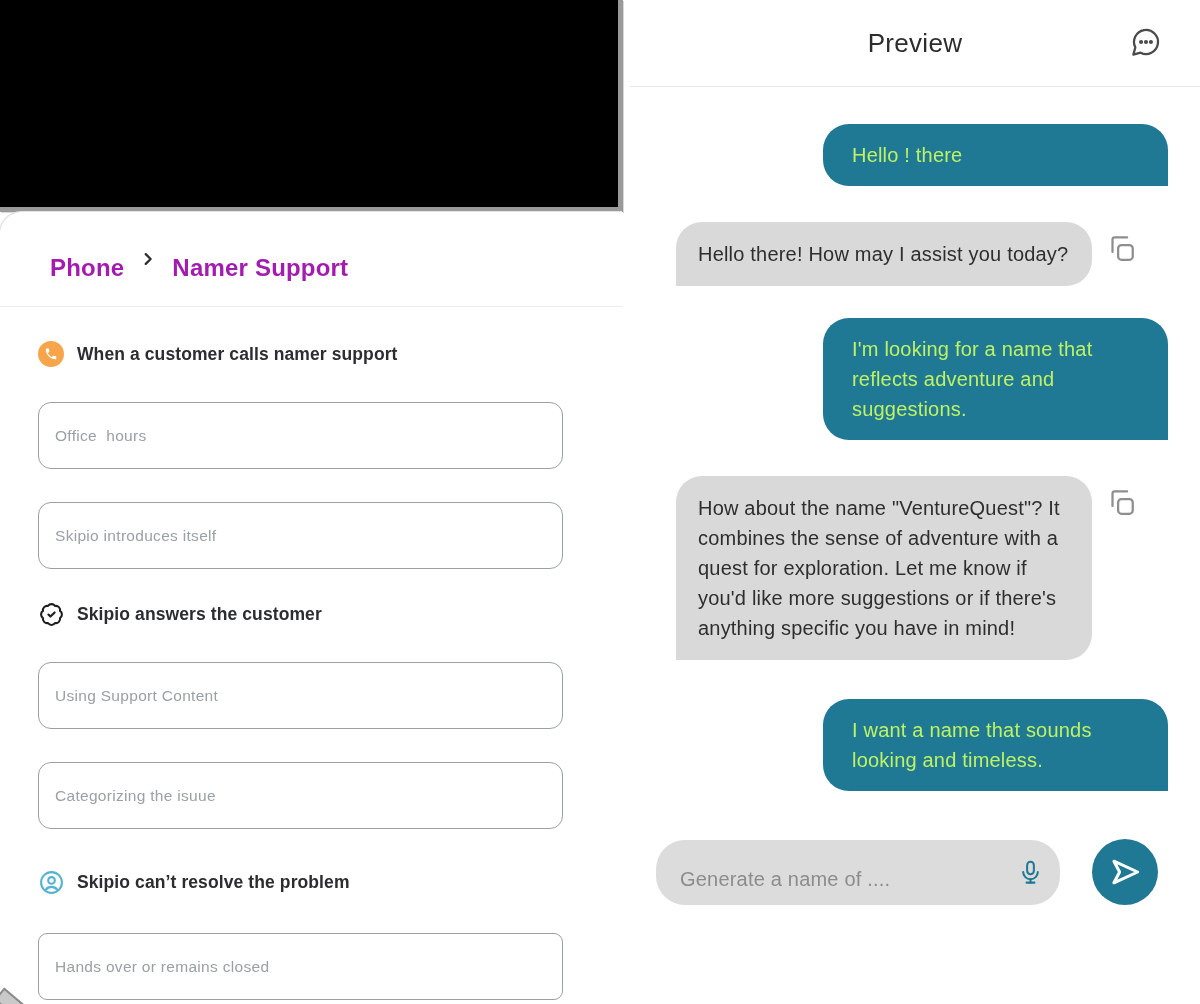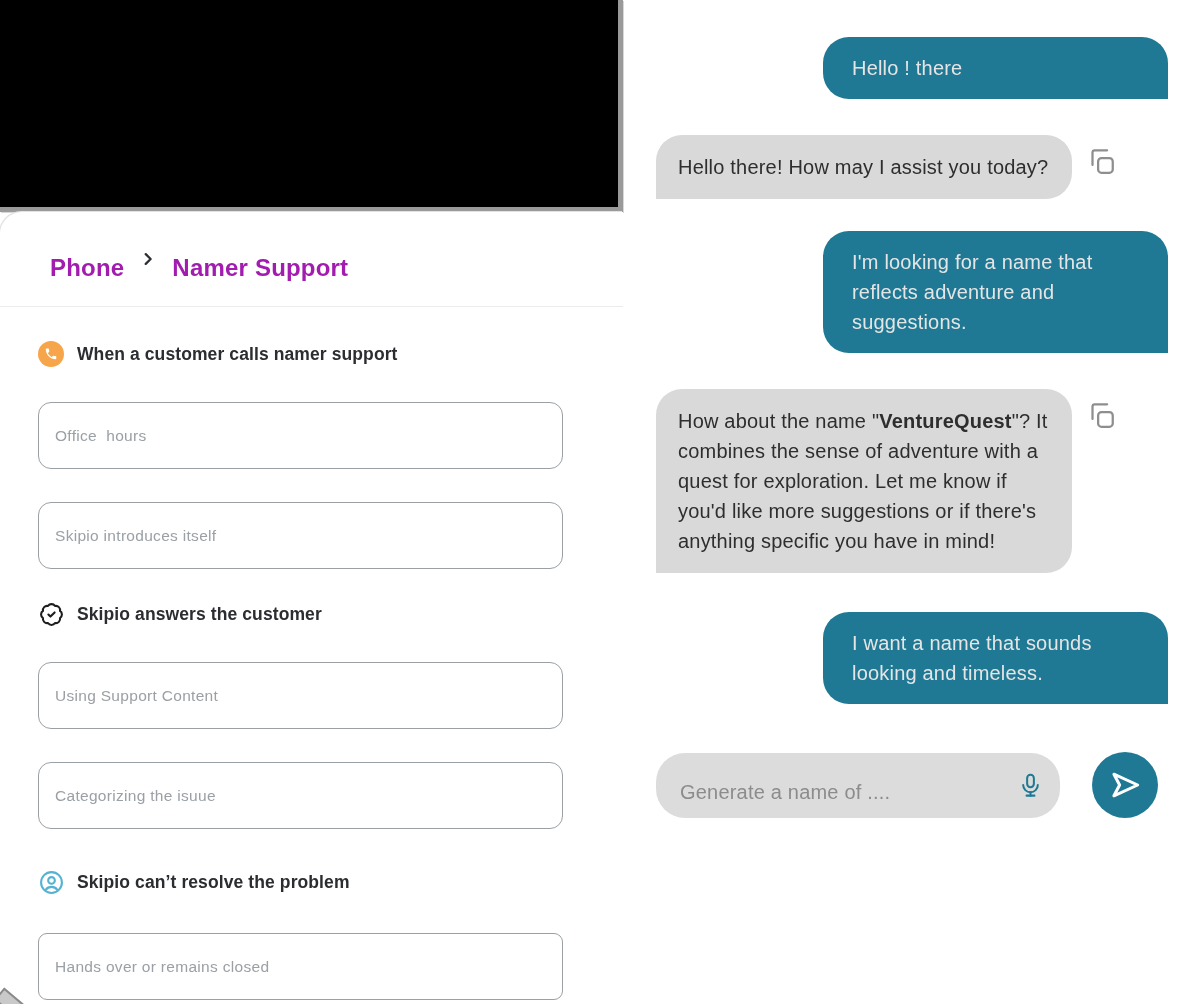--- a/index.html
+++ b/index.html
@@ -34,44 +34,44 @@
 
   
   .right-col { flex:1; display:flex; flex-direction:column; position:relative; }
   .preview-header { height:87px; border-bottom:1px solid #e7e7e7; position:relative;
                     display:flex; align-items:center; justify-content:center; }
   .preview-title { font-size:26px; font-weight:500; color:#2d2d2d; letter-spacing:.3px; }
   .header-chat-icon { position:absolute; right:38px; top:26px; width:32px; height:32px;
                       cursor:pointer; }
   .chat { padding:0 32px 0 26px; display:flex; flex-direction:column; }
   .bubble { font-size:20px; line-height:30px; letter-spacing:.2px; }
-  .sent { width:345px; margin-left:auto; background:#1f7994; color:#e5e5e5;
+  .sent { width:345px; margin-left:auto; background:#1f7994; color:#bef264;
           border-radius:26px 26px 0 26px; padding:16px 24px 16px 29px; }
-  .received-row { display:flex; align-items:flex-start; }
+  .received-row { display:flex; align-items:flex-start;margin-left:20px; }
   .received { width:416px; background:#d9d9d9; color:#2e2e2e;
               border-radius:26px 26px 26px 0; padding:17px 20px 17px 22px; }
   .copy-btn { margin-left:16px; margin-top:13px; width:27px; height:27px; cursor:pointer;
               background:none; border:none; padding:0; }
   .m1 { margin-top:37px; } .m2 { margin-top:36px; } .m3 { margin-top:32px; }
   .m4 { margin-top:36px; } .m5 { margin-top:39px; }
   .composer { margin-top:48px; display:flex; align-items:center; }
   .composer-input-wrap { position:relative; width:404px; }
   .composer-input { width:404px; height:65px; border:none; border-radius:29px;
                     background:#dcdcdc; padding:15px 60px 0 24px; font-size:20px;
                     color:#5a5a5a; outline:none; letter-spacing:.2px;
                     font-family:"Liberation Sans","DejaVu Sans",sans-serif; }
   .composer-input::placeholder { color:#8c8c8c; opacity:1; }
   .mic-btn { position:absolute; right:16px; top:19px; width:27px; height:27px;
              background:none; border:none; padding:0; cursor:pointer; }
   .send-btn { width:66px; height:66px; border-radius:50%; background:#1f7994; border:none;
               margin-left:32px; display:flex; align-items:center; justify-content:center;
               cursor:pointer; flex:0 0 66px; }
   .cursor-artifact { position:absolute; left:-4px; bottom:-6px; width:26px; height:16px;
                      background:#c9c9c9; border:2px solid #8a8a8a; transform:rotate(40deg); }
-  b { font-weight:700; }
+  b { font-weight:400; }
 </style>
 </head>
 <body>
 
 <div class="layout">
 
   <div class="left-col">
     <div class="video-box"></div>
     <div class="left-card">
 
@@ -121,20 +121,31 @@
           <span class="label">Skipio can’t resolve the problem</span>
         </div>
         <input class="field" style="margin-top: 38px; border-radius: 9px;" type="text" placeholder="Hands over or remains closed">
 
       </div>
     </div>
   </div>
 
   <div class="right-col">
 
+    <div class="preview-header">
+      <span class="preview-title">Preview</span>
+      <span class="header-chat-icon">
+        <svg width="32" height="32" viewBox="0 0 24 24" fill="none" stroke="#4a4a4a" stroke-width="1.7" stroke-linecap="round" stroke-linejoin="round">
+            <path d="M7.9 20A9 9 0 1 0 4 16.1L2.5 21.5Z"></path>
+            <circle cx="8.3" cy="12" r="0.7" fill="#4a4a4a"></circle>
+            <circle cx="12" cy="12" r="0.7" fill="#4a4a4a"></circle>
+            <circle cx="15.7" cy="12" r="0.7" fill="#4a4a4a"></circle>
+          </svg>
+      </span>
+    </div>
 
     <div class="chat">
 
       <div class="bubble sent m1">Hello ! there</div>
 
       <div class="received-row m2">
         <div class="bubble received">Hello there! How may I assist you today?</div>
         <button class="copy-btn">
           <svg width="27" height="27" viewBox="0 0 24 24" fill="none" stroke="#8e8e8e" stroke-width="2" stroke-linecap="round" stroke-linejoin="round">
               <rect x="9" y="9" width="13" height="13" rx="3"></rect>

